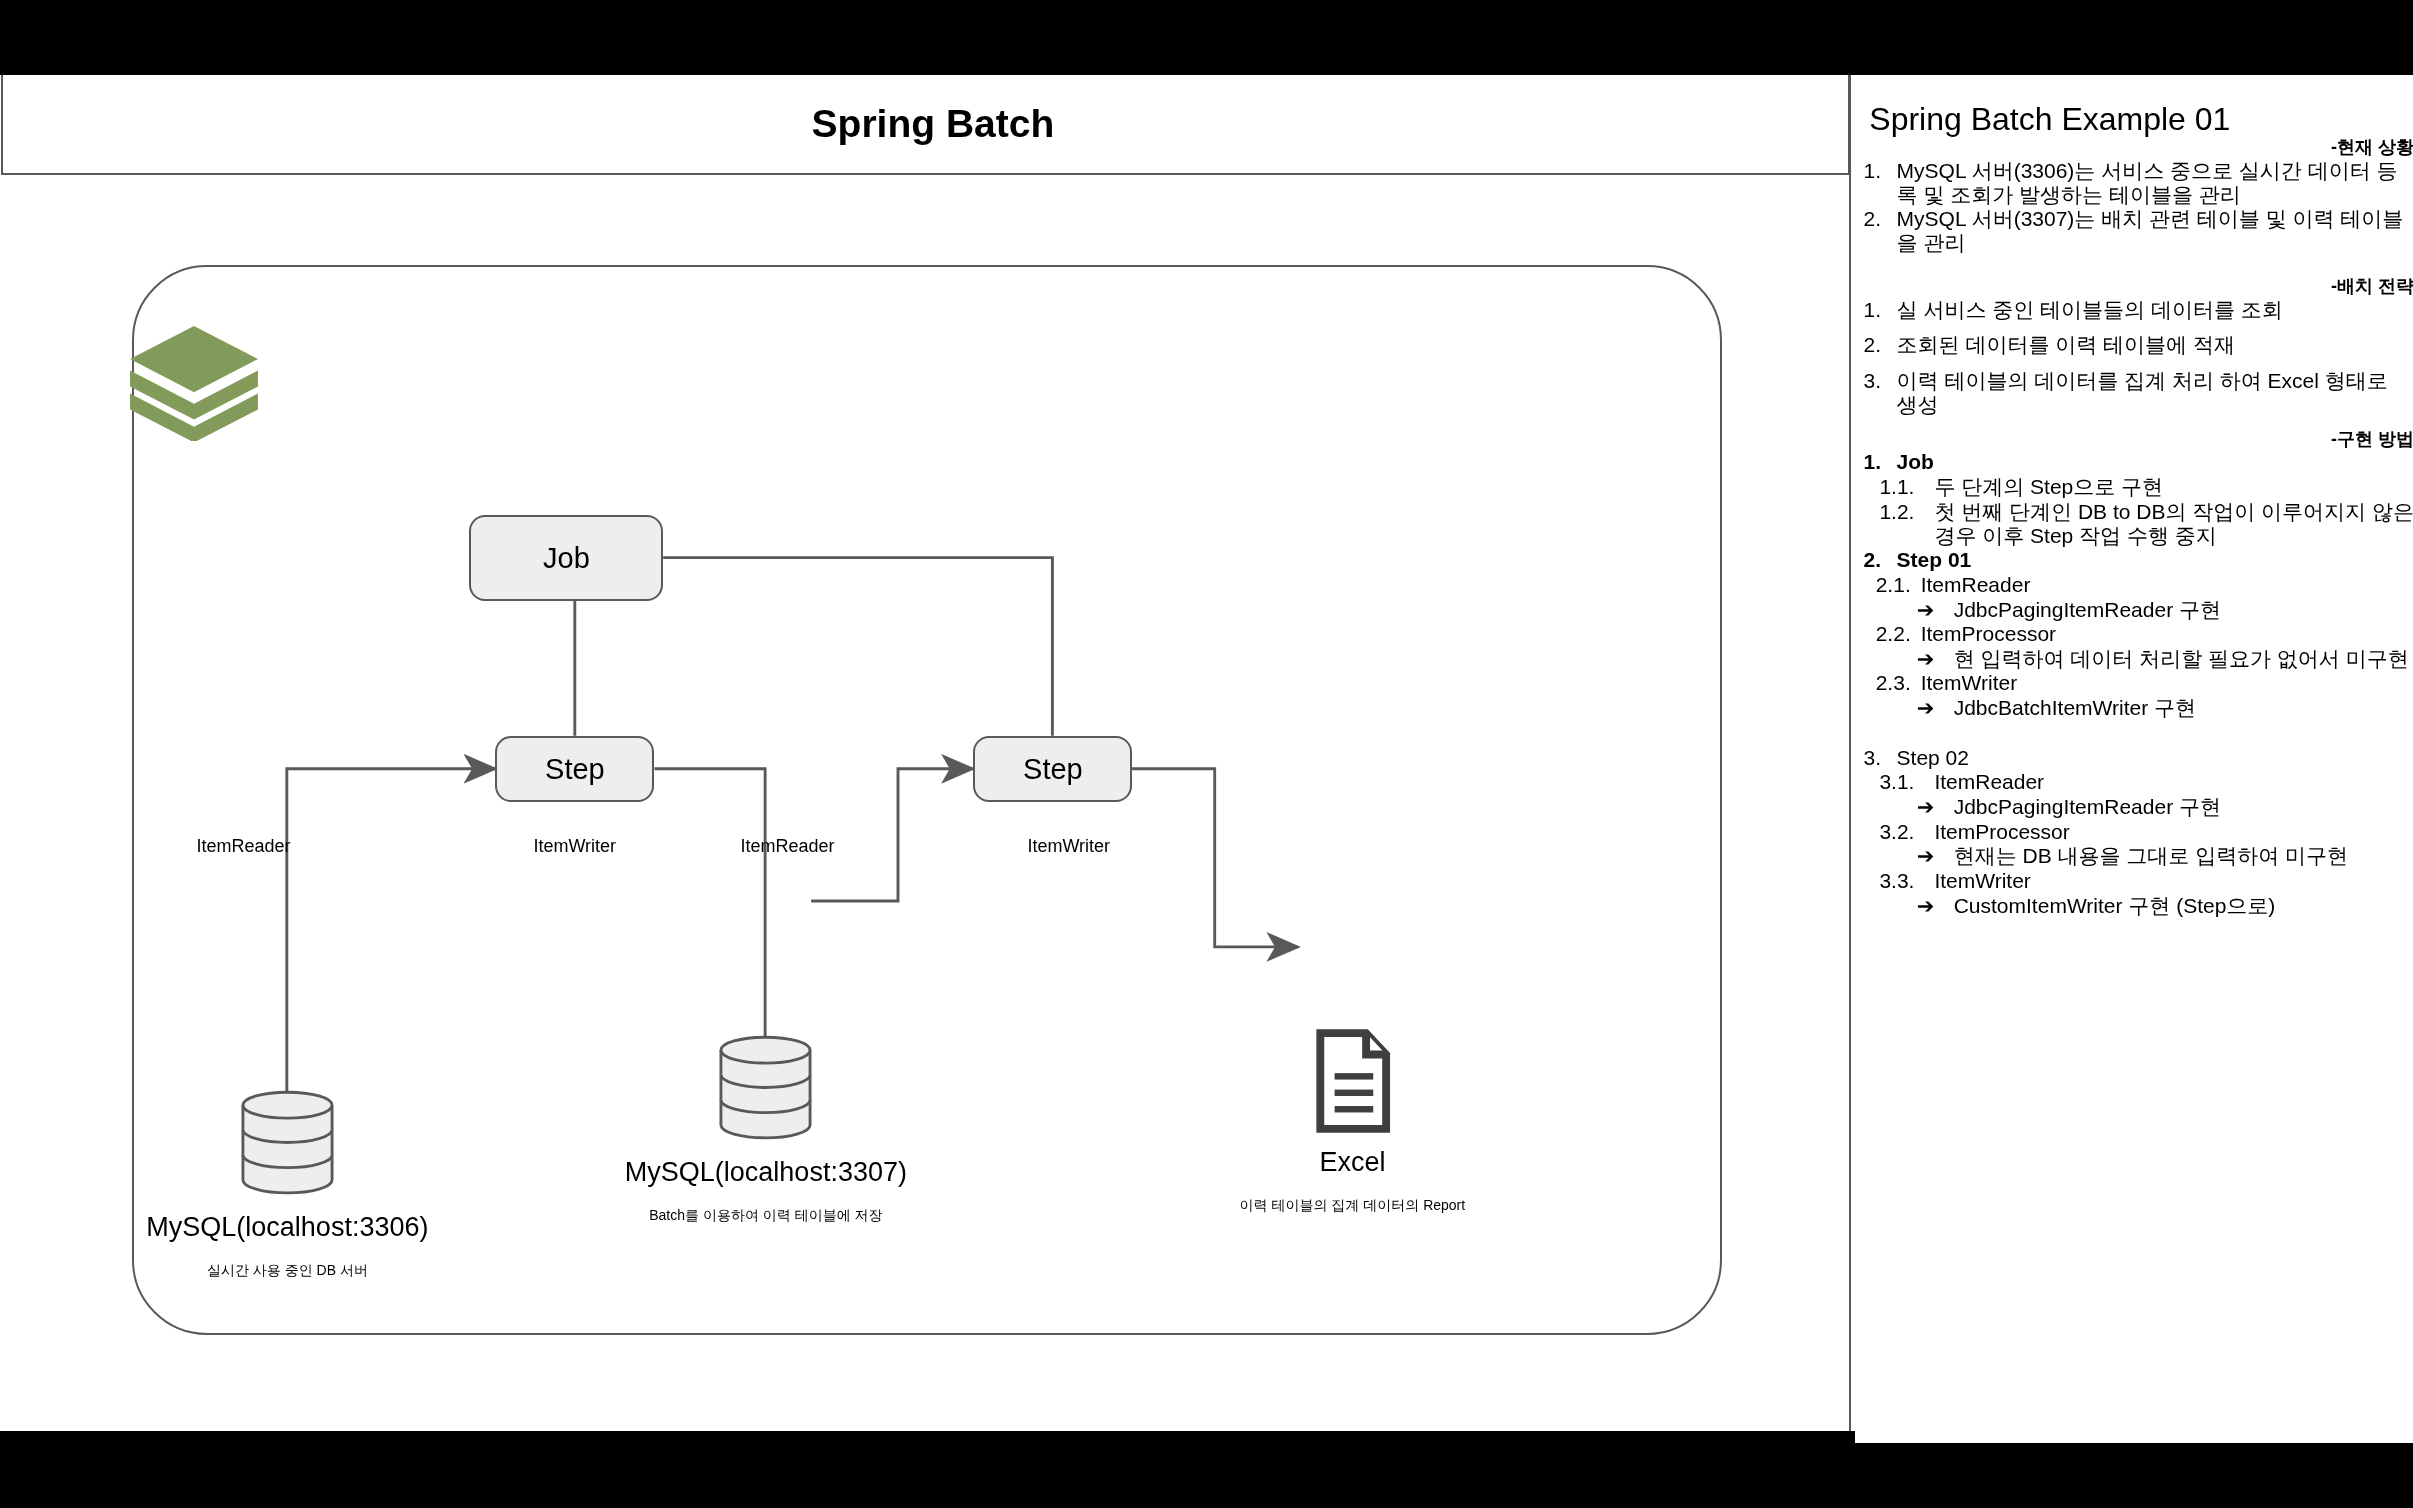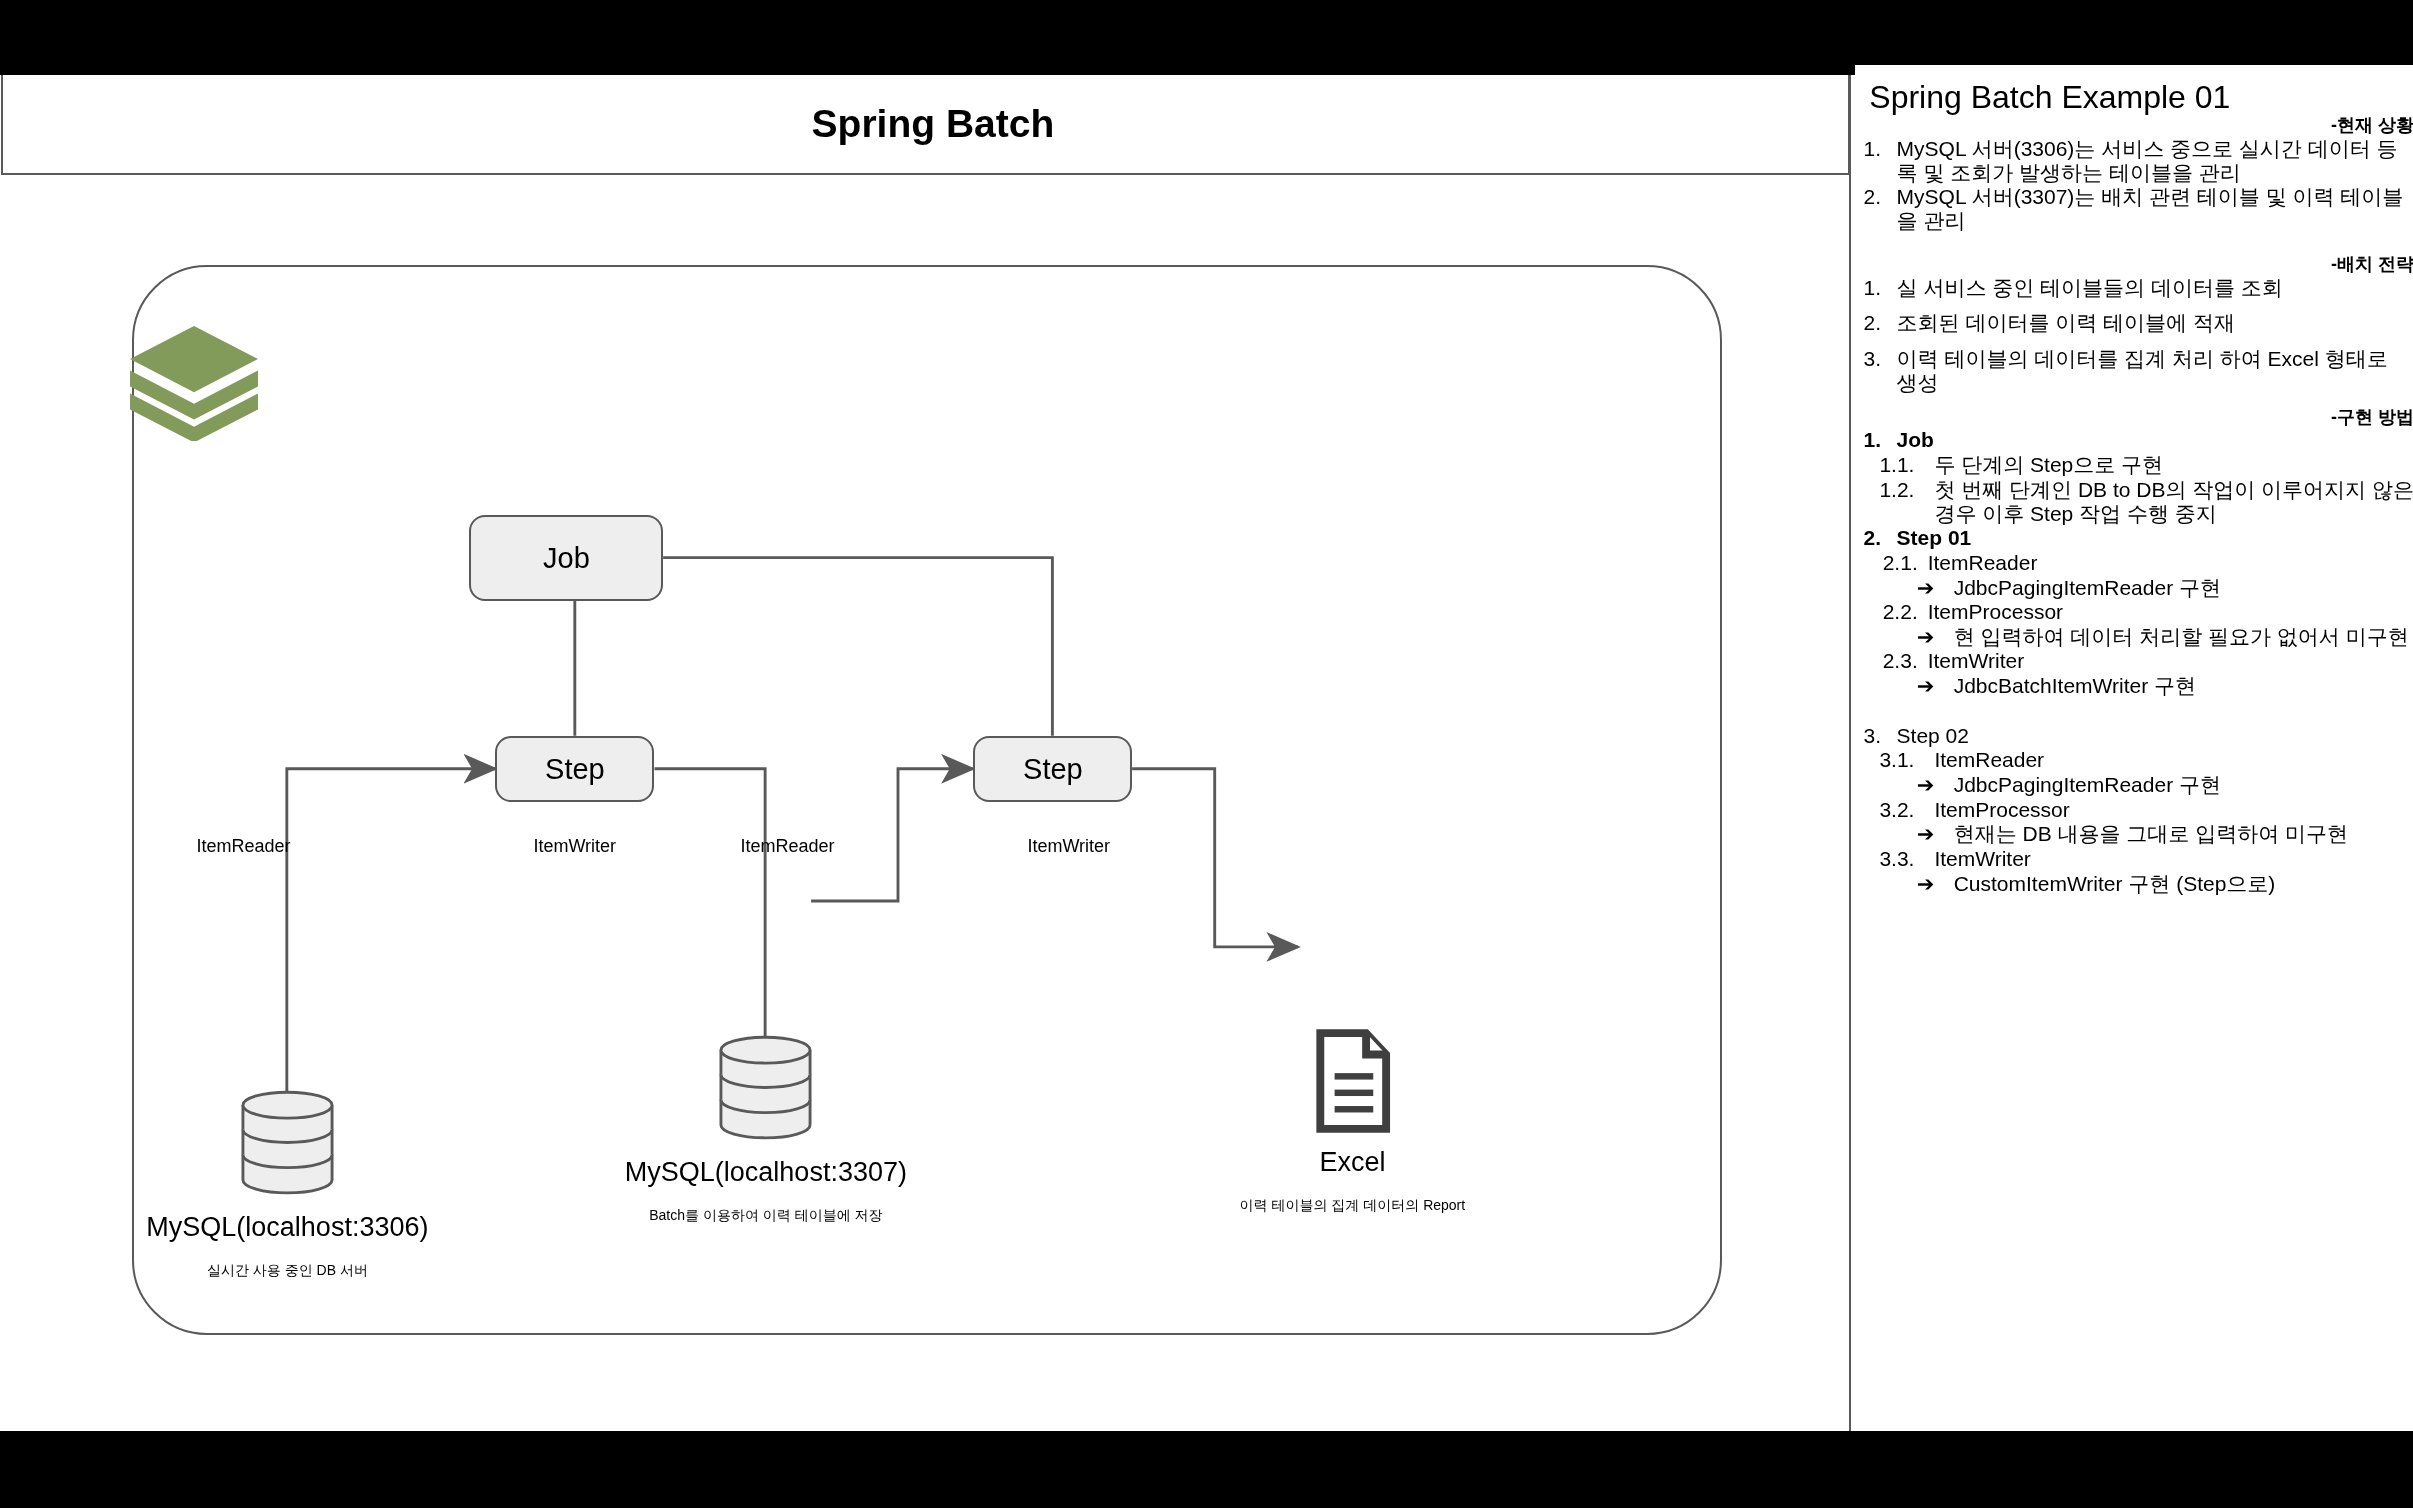--- a/index.html
+++ b/index.html
@@ -89,21 +89,21 @@
   .endpoint .ep-title {
     font-size:27px; color:#000000; white-space:nowrap; margin-top:10px;
   }
   .endpoint .ep-sub {
     font-size:14px; color:#000000; white-space:nowrap; margin-top:18.7px;
   }
 
   
   .right-pane {
     position:absolute;
-    left:1855px; top:65px;
+    left:1855px; top:87px;
     width:559px; height:1356px;
     background:#ffffff;
     padding:7.2px 0 0 5.7px;
     color:#000000;
     overflow:hidden;
   }
   .rp-title {
     font-size:32px; font-weight:normal; line-height:1.02;
     margin:8.6px 0 0 8.6px;
   }
@@ -123,21 +123,21 @@
 
   
   .lvl1      { margin-left:2.9px;  }
   .lvl1 .num { width:33px; }
   .lvl1b     { margin-left:2.9px;  font-weight:bold; }
   .lvl1b .num{ width:33px; }
 
   .lvl2      { margin-left:18.7px; }
   .lvl2 .num { width:55px; }
 
-  .lvl2t     { margin-left:22px; }
+  .lvl2t     { margin-left:15px; }
   .lvl2t .num{ width:45px; }
 
   .lvl3      { margin-left:56px; }
   .lvl3 .num { width:37px; }
 
   .spacer-s { height:10px; }
   .spacer-m { height:18.7px; }
   .spacer-l { height:24.4px; }
 </style>
 </head>

